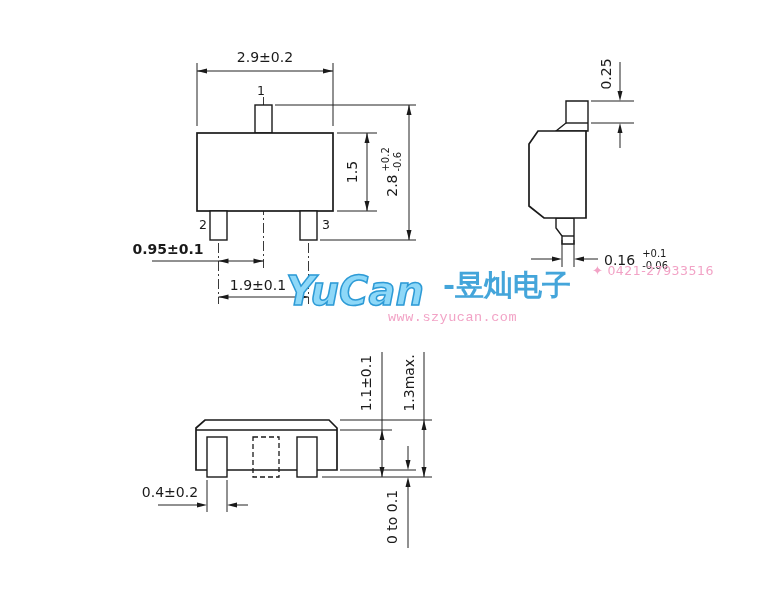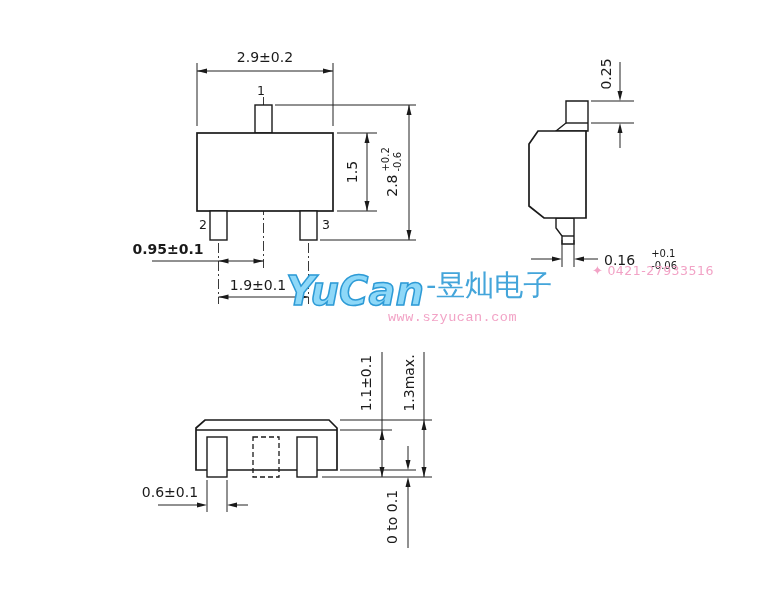--- a/index.html
+++ b/index.html
@@ -17,36 +17,36 @@
   .hid{fill:none;stroke:#1a1a1a;stroke-width:1.3;stroke-dasharray:5 3;}
   .arr{fill:#1a1a1a;stroke:none;}
   
   .lbl{position:absolute;font-size:14px;line-height:1.1;text-align:center;white-space:nowrap;}
   .pin{position:absolute;font-size:12.5px;line-height:1;text-align:center;width:16px;}
   .vtext{position:absolute;width:0;height:0;}
   .vtext .rot{
     position:absolute;left:0;top:0;transform:translate(-50%,-50%) rotate(-90deg);
     white-space:nowrap;display:flex;align-items:center;gap:3px;font-size:14px;
   }
-  .dimflex{position:absolute;display:flex;align-items:center;gap:16px;font-size:14px;white-space:nowrap;}
+  .dimflex{position:absolute;display:flex;align-items:center;gap:7px;font-size:14px;white-space:nowrap;}
   .tolstack{display:inline-flex;flex-direction:column;font-size:10px;line-height:1.15;text-align:left;}
   
   .wm-phone{
     position:absolute;left:592px;top:263px;display:flex;align-items:center;gap:4px;
     color:var(--wm-pink,#f2a3c6);font-size:12.5px;letter-spacing:.5px;
   }
   .wm-star{font-size:13px;color:var(--wm-pink,#f2a3c6);}
   .wm-brand{position:absolute;left:286px;top:271px;display:flex;align-items:flex-start;white-space:nowrap;}
   .wm-latin{
     font-size:40px;font-weight:bold;font-style:italic;line-height:1;
     color:var(--wm-blue_fill,#8ed8f8);
     -webkit-text-stroke:1.5px var(--wm-blue_stroke,#2e9bd6);
     text-shadow:0 0 1px var(--wm-blue_stroke,#2e9bd6);
   }
-  .wm-cjk{font-size:29px;font-weight:normal;line-height:1;color:var(--wm-blue_cjk,#44a5da);margin-left:2px;}
+  .wm-cjk{font-size:29px;font-weight:bold;line-height:1;color:var(--wm-blue_cjk,#44a5da);margin-left:19px;}
   .wm-url{position:absolute;left:388px;top:310px;color:var(--wm-pink,#f2a3c6);font-size:13.5px;letter-spacing:.5px;font-family:Liberation Mono, monospace;}
 </style>
 </head>
 <body>
 
 <div id="stage">
 
   <svg width="781" height="594" viewBox="0 0 781 594">
 
     <g>
@@ -189,21 +189,21 @@
         <span>1.1±0.1</span>
       </div>
   </div>
 
   <div class="vtext" style="left:409px;top:383px;">
     <div class="rot">
         <span>1.3max.</span>
       </div>
   </div>
 
-  <div class="lbl" style="left:118px;top:485px;width:104px;">0.6±0.1</div>
+  <div class="lbl" style="left:118px;top:485px;width:104px;">0.4±0.2</div>
 
   <div class="vtext" style="left:392px;top:517px;">
     <div class="rot">
         <span>0 to 0.1</span>
       </div>
   </div>
 
   <div class="wm-phone">
     <span class="wm-star">✦</span>
     <span>0421-27933516</span>

